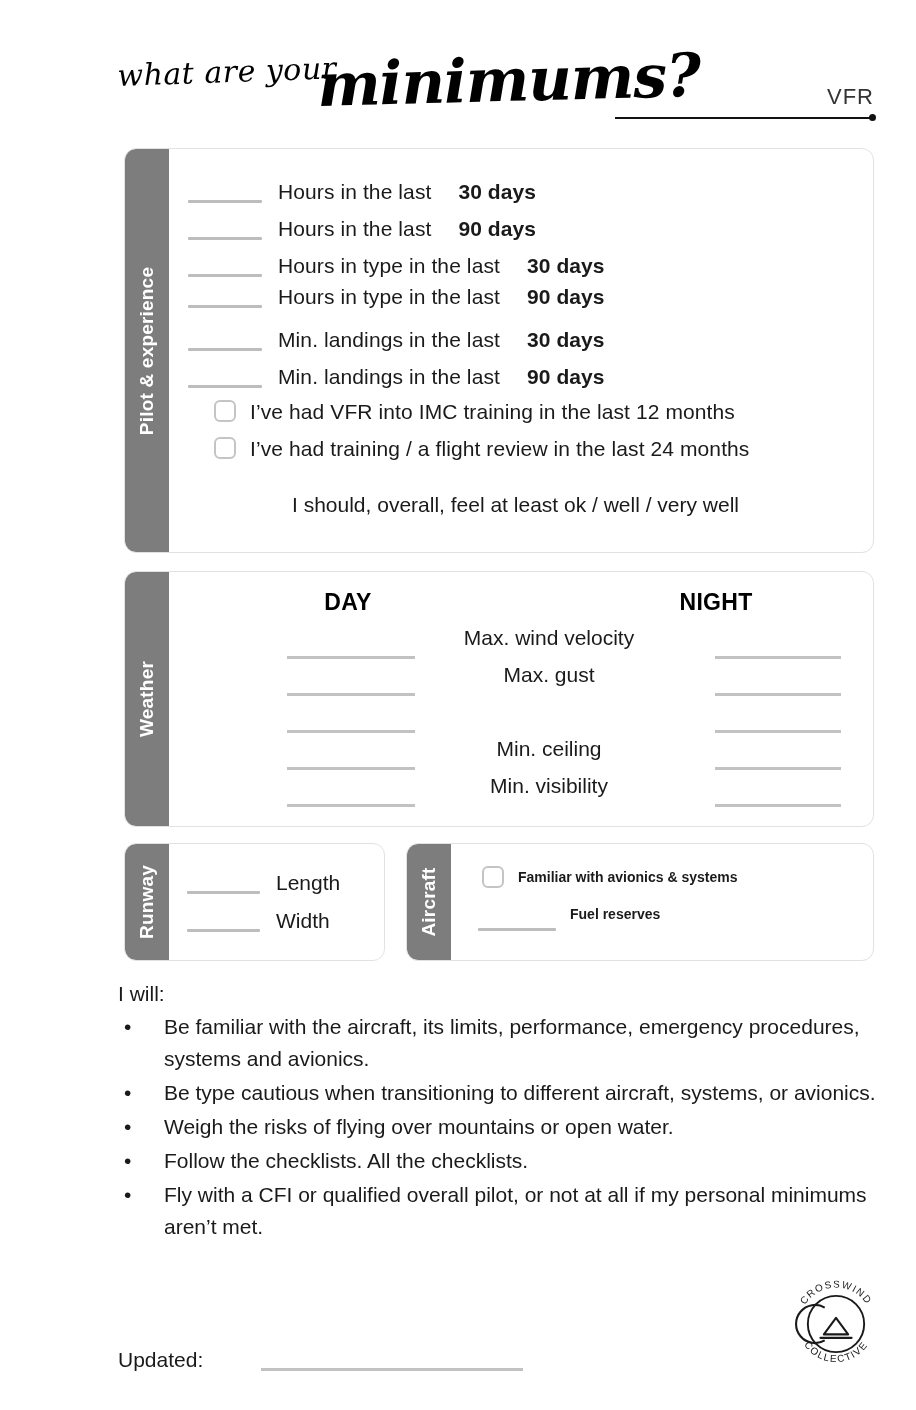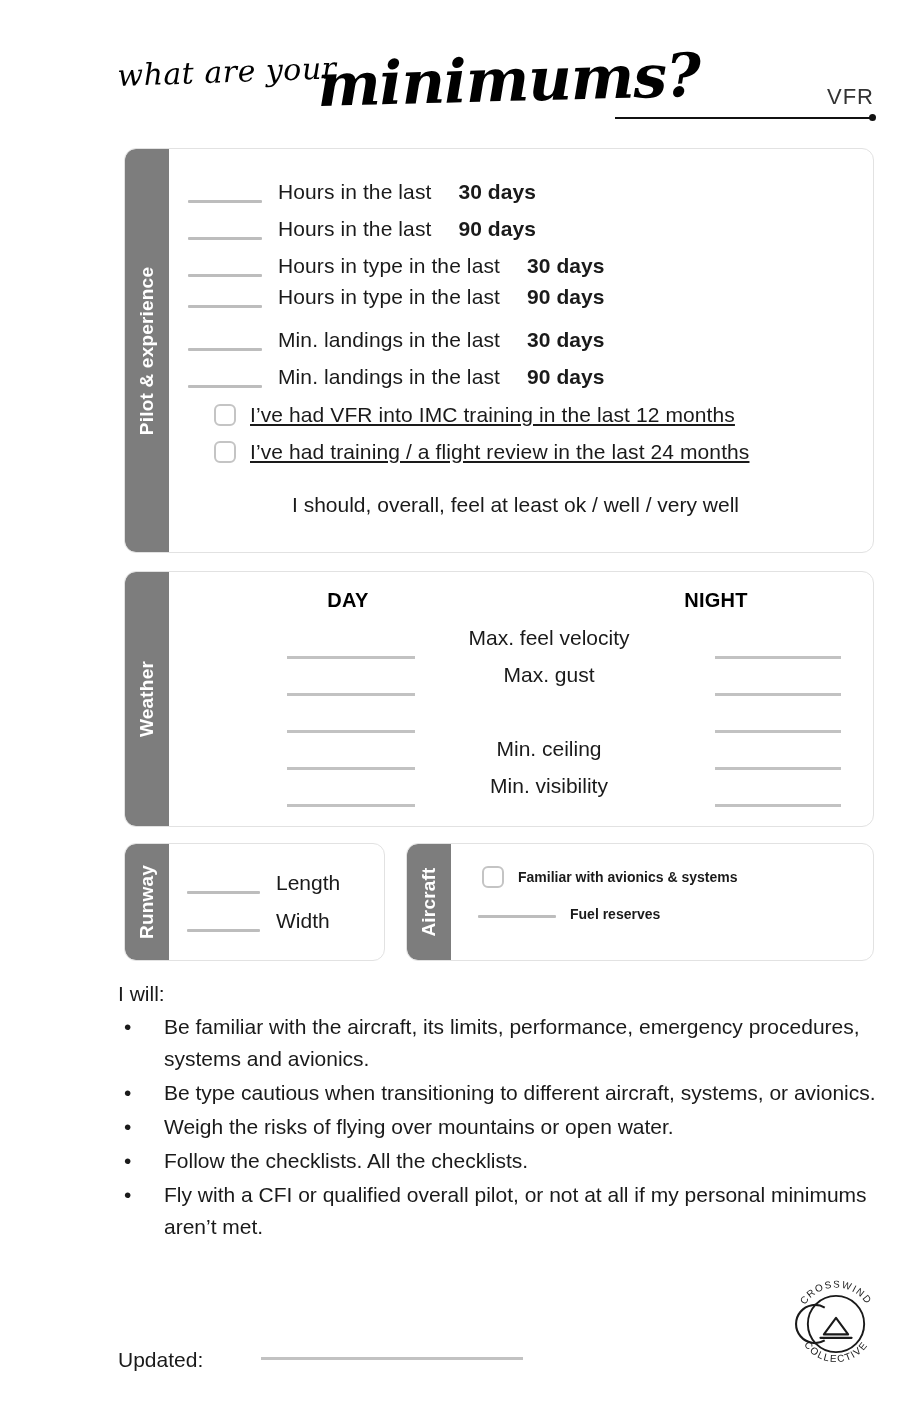--- a/index.html
+++ b/index.html
@@ -155,42 +155,40 @@
     border-radius: 6px;
     box-sizing: border-box;
     background: #fff;
     flex: none;
   }
   .pilot-check-row {
     position: absolute;
     left: 0;
     height: 30px;
     display: flex;
-    align-items: center;
-    text-decoration: underline;
   }
   .pilot-check-row .checkbox { margin-left: 45px; margin-right: 14px; }
   .pilot-summary {
     position: absolute;
     left: 123px;
     font-size: 21px;
     white-space: nowrap;
   }
   .pilot-summary b { font-weight: 400; }
 
   
   #weather-card {
     left: 124px;
     top: 571px;
     width: 750px;
     height: 256px;
   }
   .wx-head {
     position: absolute;
-    font-size: 20px;
+    font-size: 23px;
     font-weight: 700;
     letter-spacing: 0.3px;
     color: #000;
     top: 17px;
   }
   #wx-head-day  { left: 158px; width: 130px; text-align: center; }
   #wx-head-night{ left: 526px; width: 130px; text-align: center; }
 
   .wx-row {
     position: absolute;
@@ -261,21 +259,21 @@
     display: flex;
     align-items: center;
   }
   .ac-check-row .checkbox { margin-left: 31px; margin-right: 14px; }
   .ac-text { font-size: 14px; white-space: nowrap; font-weight: bold; }
   .ac-fuel-row {
     position: absolute;
     left: 44px;
     top: 62px;
     display: flex;
-    align-items: flex-start;
+    align-items: flex-end;
   }
   .ac-fuel-row .fill-line {
     width: 78px;
     margin-left: 27px;
     margin-right: 14px;
     position: relative;
     top: 9px;
   }
 
   
@@ -308,21 +306,21 @@
     line-height: 32px;
     max-width: 720px;
   }
 
   
   #updated-row {
     position: absolute;
     left: 118px;
     top: 1348px;
     display: flex;
-    align-items: flex-start;
+    align-items: center;
     gap: 48px;
   }
   .updated-label { font-size: 21px; }
   .updated-line {
     width: 262px;
     height: 3px;
     background: #c2c2c2;
     margin-left: 10px;
     position: relative;
     top: 9px;
@@ -404,21 +402,21 @@
 <div class="card" id="weather-card">
   <div class="tab">
     <span class="tab-label">Weather</span>
   </div>
 
   <div class="wx-head" id="wx-head-day">DAY</div>
   <div class="wx-head" id="wx-head-night">NIGHT</div>
 
   <div class="wx-row" style="top:54px">
     <span class="wx-line-day"></span>
-    <span class="wx-label">Max. feel velocity</span>
+    <span class="wx-label">Max. wind velocity</span>
     <span class="wx-line-night"></span>
   </div>
 
   <div class="wx-row" style="top:91px">
     <span class="wx-line-day"></span>
     <span class="wx-label">Max. gust</span>
     <span class="wx-line-night"></span>
   </div>
 
   <div class="wx-row" style="top:128px">

